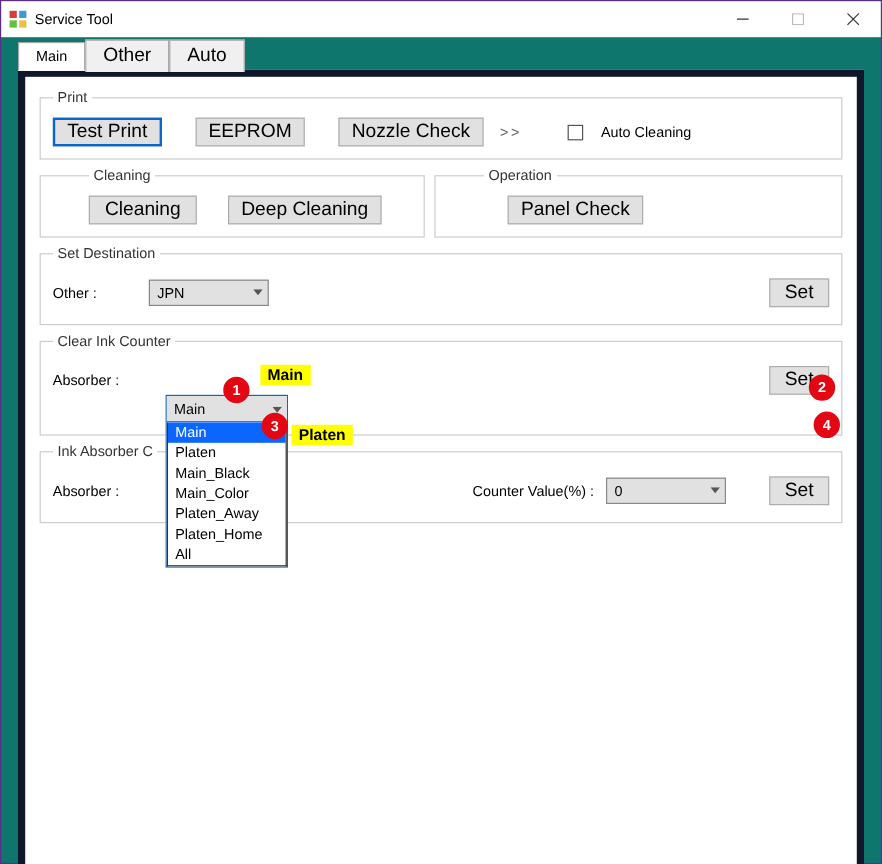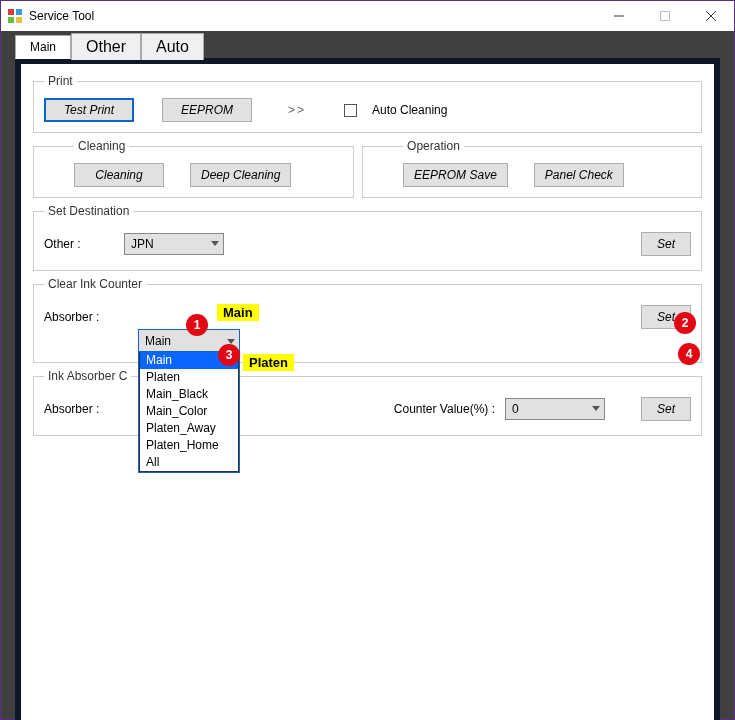--- a/index.html
+++ b/index.html
@@ -11,21 +11,21 @@
     width: 735px;
     height: 720px;
     overflow: hidden;
     position: relative;
   }
   
   .window {
     width: 735px;
     height: 720px;
     border: 1px solid #5a2d8a;
-    background: #404040;
+    background: #0f766e;
     display: flex;
     flex-direction: column;
   }
   .titlebar {
     height: 30px;
     display: flex;
     align-items: center;
     padding: 0 0 0 6px;
     background: #fff;
   }
@@ -100,22 +100,21 @@
   
   .btn {
     border: 1px solid #adadad;
     background: #e1e1e1;
     height: 24px;
     min-width: 90px;
     padding: 0 10px;
     display: inline-flex;
     align-items: center;
     justify-content: center;
-    font-size: 12px;
-    font-style: italic;
+    font-size: 16px;
   }
   .btn.primary {
     border: 2px solid #0a66c8;
     background: #e1e1e1;
     color: #000;
   }
   .arrows { padding:0 8px; color:#666; letter-spacing:2px; }
   .chk { display:flex; align-items:center; gap:15px; }
   .chk .box { width:13px; height:13px; border:1px solid #555; background:#fff; }
   
@@ -236,20 +235,21 @@
 
     <div class="tabpanel">
 
       <fieldset class="group">
         <legend>Print</legend>
         <div class="row wrap">
           <span class="btn primary">Test Print</span>
           <span style="width:16px"></span>
           <span class="btn">EEPROM</span>
           <span style="width:16px"></span>
+          <span class="btn">Nozzle Check</span>
           <span class="arrows">&gt;&gt;</span>
           <span style="width:18px"></span>
           <span class="chk">
             <span class="box"></span>
             <span>Auto Cleaning</span>
           </span>
         </div>
       </fieldset>
 
       <div class="two">
@@ -257,21 +257,20 @@
           <legend>Cleaning</legend>
           <div class="row">
             <span class="btn">Cleaning</span>
             <span style="width:14px"></span>
             <span class="btn">Deep Cleaning</span>
           </div>
         </fieldset>
         <fieldset class="group" style="flex:1">
           <legend>Operation</legend>
           <div class="row">
-            <span class="btn">EEPROM Save</span>
             <span style="width:14px"></span>
             <span class="btn">Panel Check</span>
           </div>
         </fieldset>
       </div>
 
       <fieldset class="group">
         <legend>Set Destination</legend>
         <div class="field">
           <span class="lbl">Other :</span>

